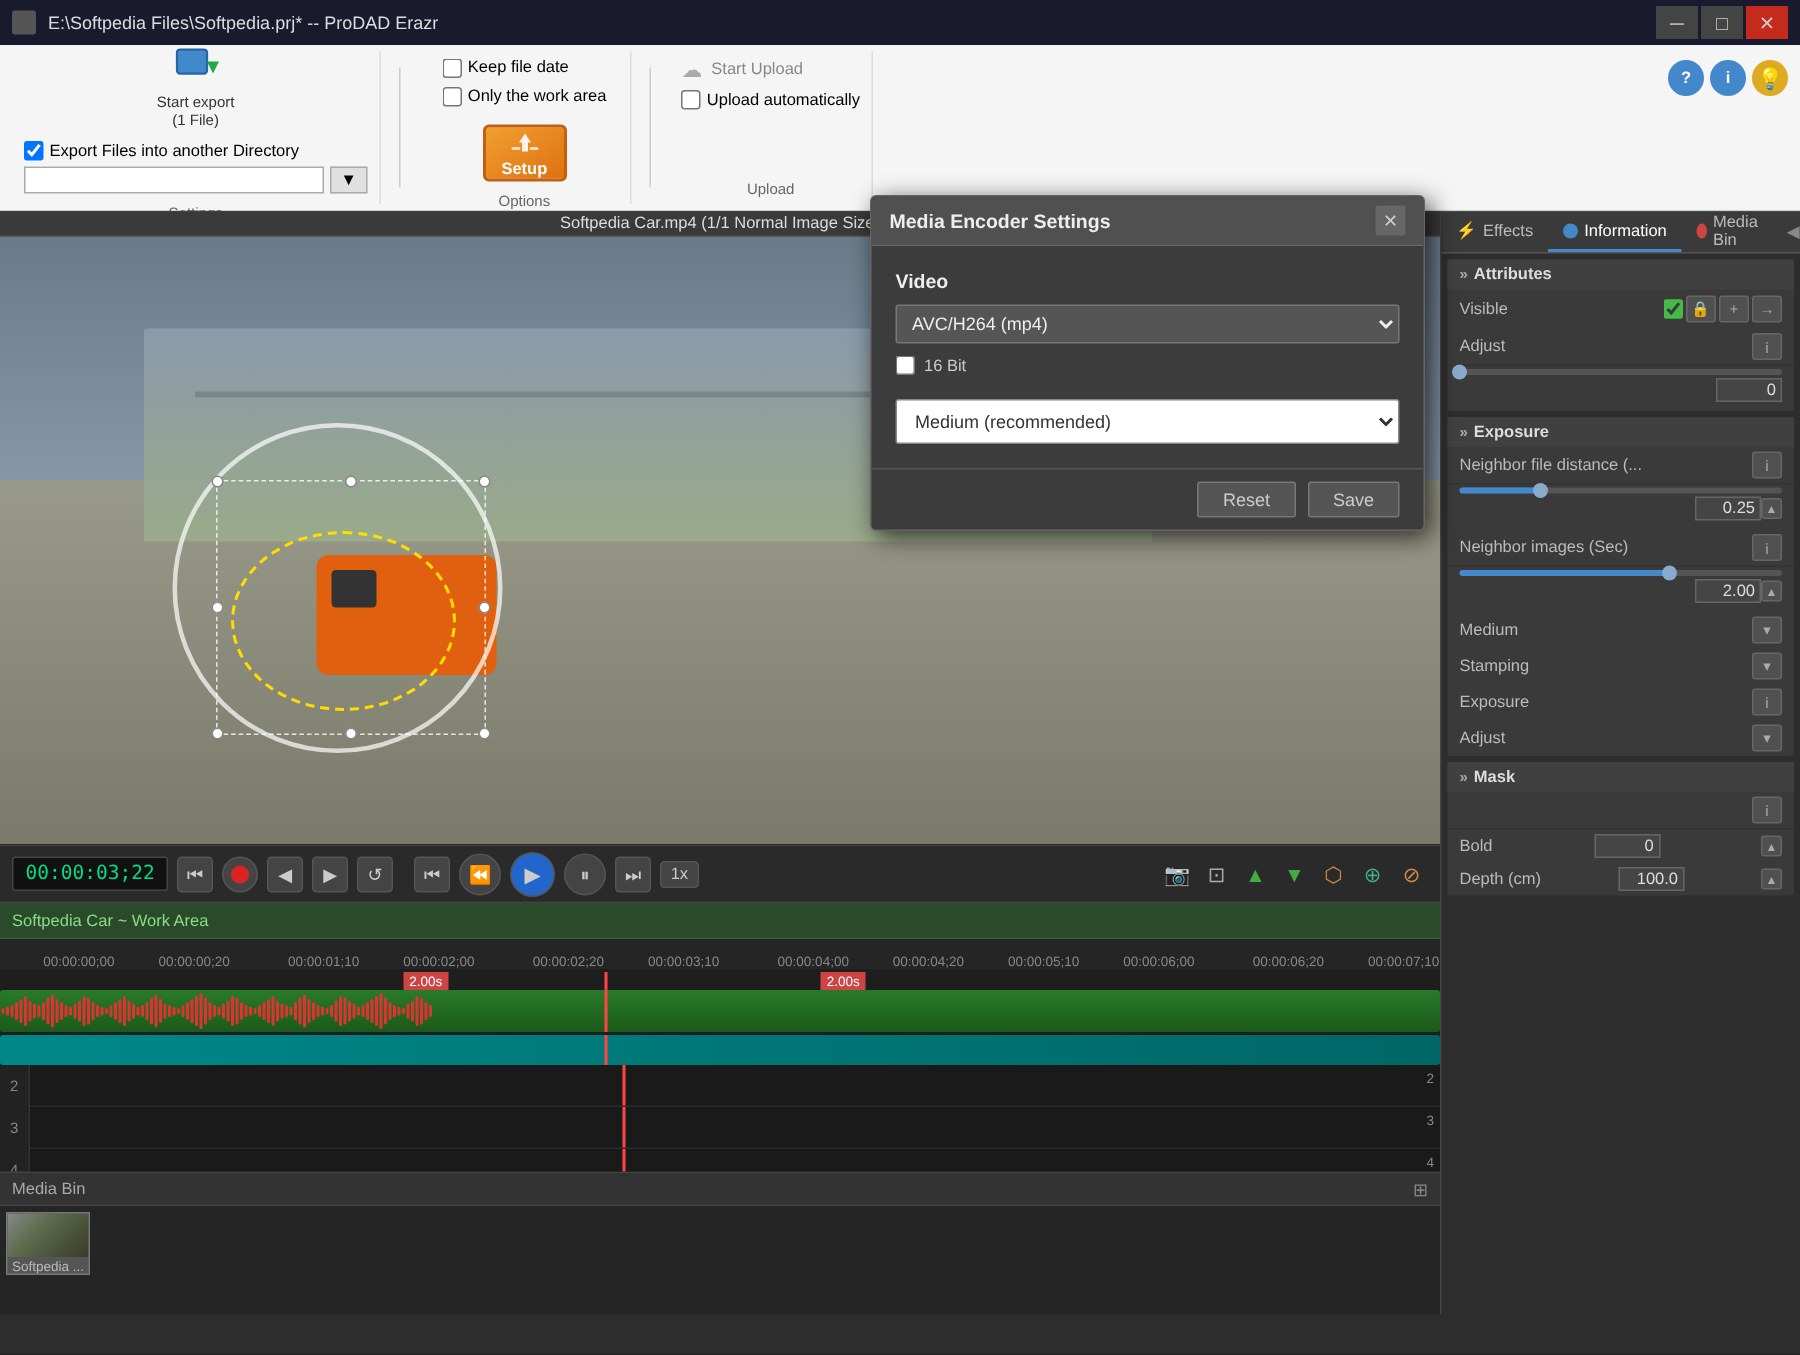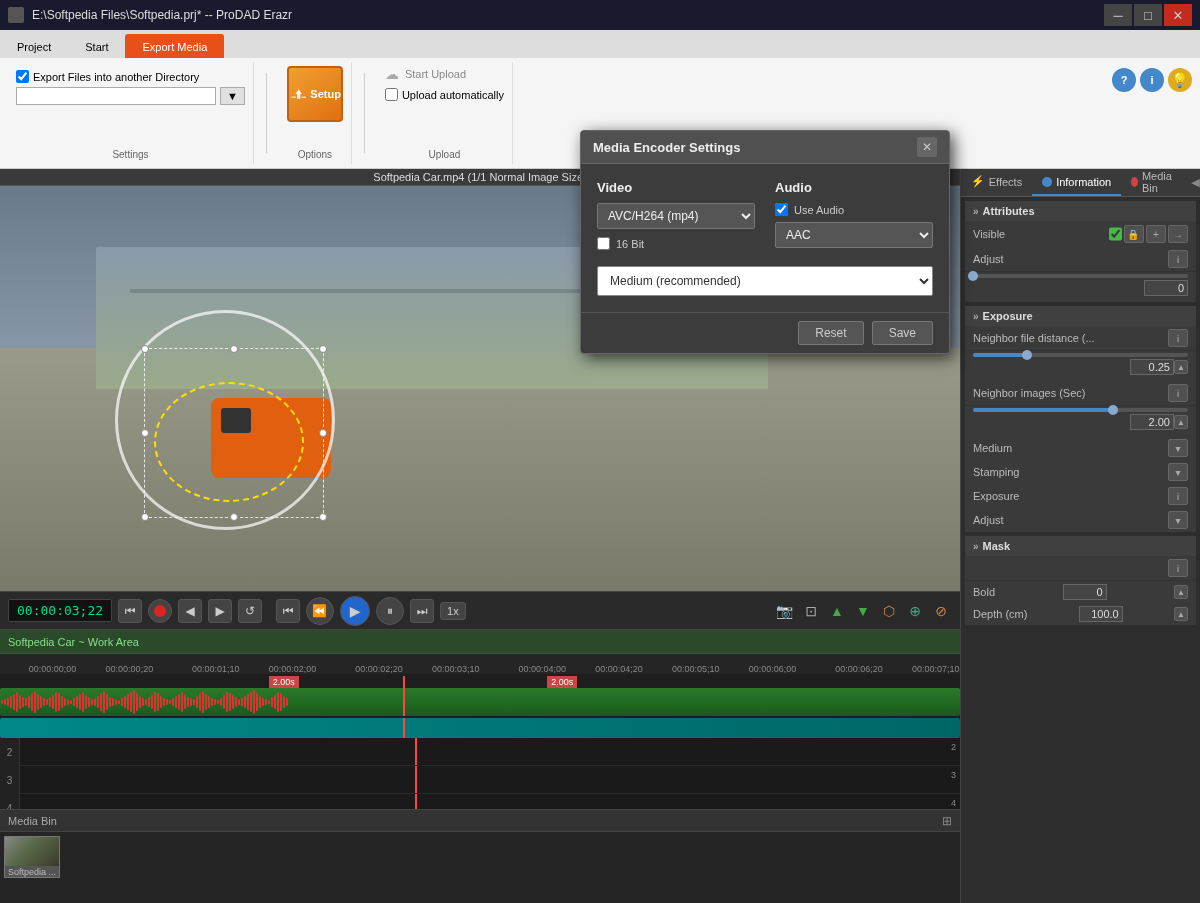--- a/index.html
+++ b/index.html
@@ -107,21 +107,21 @@
       padding: 2px 6px; background: #e0e0e0;
       border: 1px solid #aaa; cursor: pointer;
     }
     .options-group { display: flex; flex-direction: column; gap: 6px; padding: 8px; }
     .setup-btn {
       width: 56px; height: 56px;
       background: linear-gradient(145deg, #f0a030, #e07010);
       border: 2px solid #c06010;
       border-radius: 4px;
       cursor: pointer;
-      display: flex; flex-direction: row; align-items: center; justify-content: center;
+      display: flex; flex-direction: column; align-items: center; justify-content: center;
       font-size: 10px; color: white; font-weight: bold; gap: 2px;
     }
     .upload-group { display: flex; flex-direction: column; gap: 6px; }
     .start-upload-row { display: flex; align-items: center; gap: 6px; color: #888; }
     .toolbar-separator { width: 1px; height: 80px; background: #ccc; margin: 0 4px; }
 
     
     .main-area {
       display: flex;
       height: calc(100% - 168px);
@@ -523,46 +523,60 @@
     <span class="title-text">E:\Softpedia Files\Softpedia.prj* -- ProDAD Erazr</span>
   </div>
   <div class="title-bar-controls">
     <button class="title-btn">─</button>
     <button class="title-btn">□</button>
     <button class="title-btn close">✕</button>
   </div>
 </div>
 
 <div class="ribbon">
-  <div class="ribbon-tabs">
-    <div class="ribbon-tab">Project</div>
-    <div class="ribbon-tab">Start</div>
-    <div class="ribbon-tab active">Export Media</div>
-  </div>
   <div class="ribbon-content">
 
     <div class="ribbon-group">
       <div style="display:flex;gap:4px;align-items:center;">
+        <div class="big-btn">
+          <div class="big-btn-icon">
+            <svg width="32" height="32" viewBox="0 0 32 32">
+                <rect x="4" y="6" width="20" height="16" rx="2" fill="#4488cc" stroke="#2266aa" stroke-width="1.5"></rect>
+                <polygon points="24,14 32,14 28,22" fill="#22aa44"></polygon>
+              </svg>
+          </div>
+          <span style="font-size:10px;text-align:center;line-height:1.2;">Start export<br>(1 File)</span>
+        </div>
       </div>
       <div class="small-controls">
         <div class="checkbox-row">
           <input type="checkbox" checked="" style="">
           <label>Export Files into another Directory</label>
         </div>
         <div class="dir-row">
           <input class="dir-input" type="text" style="">
           <button class="dir-btn">▼</button>
         </div>
       </div>
       <div class="ribbon-group-label">Settings</div>
     </div>
 
     <div class="toolbar-separator"></div>
 
     <div class="ribbon-group">
+      <div class="options-group">
+        <div class="checkbox-row">
+          <input type="checkbox" style="">
+          <label>Keep file date</label>
+        </div>
+        <div class="checkbox-row">
+          <input type="checkbox" style="">
+          <label>Only the work area</label>
+        </div>
+      </div>
       <div class="setup-btn">
         <svg width="24" height="20" viewBox="0 0 24 20">
             <path d="M12,4 L16,10 L14,10 L14,16 L10,16 L10,10 L8,10 Z" fill="white" opacity="0.9"></path>
             <rect x="3" y="13" width="6" height="2" rx="1" fill="white" opacity="0.7"></rect>
             <rect x="15" y="13" width="6" height="2" rx="1" fill="white" opacity="0.7"></rect>
           </svg>
         <span>Setup</span>
       </div>
       <div class="ribbon-group-label">Options</div>
     </div>
@@ -983,32 +997,20 @@
             <option>AVC/H264 (mp4)</option>
             <option>H.265 (mp4)</option>
             <option>ProRes</option>
           </select>
           <div class="dialog-checkbox-row">
             <input type="checkbox" style="">
             <label>16 Bit</label>
           </div>
         </div>
 
-        <div class="dialog-col">
-          <div class="dialog-section-title">Audio</div>
-          <div class="dialog-checkbox-row">
-            <input type="checkbox" checked="" style="">
-            <label>Use Audio</label>
-          </div>
-          <select class="dialog-select" style="margin-top:6px;">
-            <option>AAC</option>
-            <option>MP3</option>
-            <option>PCM</option>
-          </select>
-        </div>
       </div>
 
       <div class="dialog-quality">
         <select class="dialog-quality-select">
           <option>Medium    (recommended)</option>
           <option>Low</option>
           <option>High</option>
           <option>Best</option>
         </select>
       </div>

